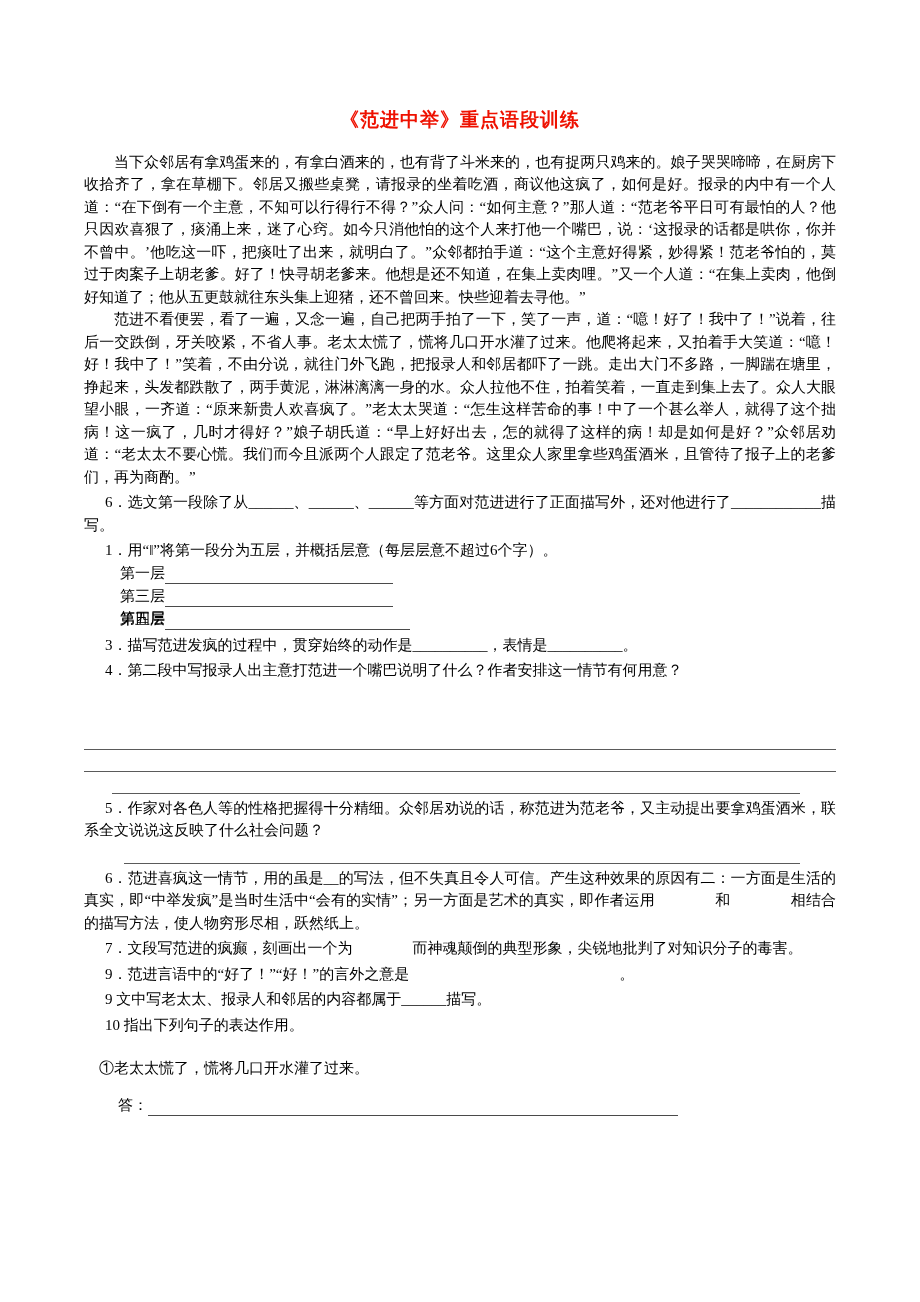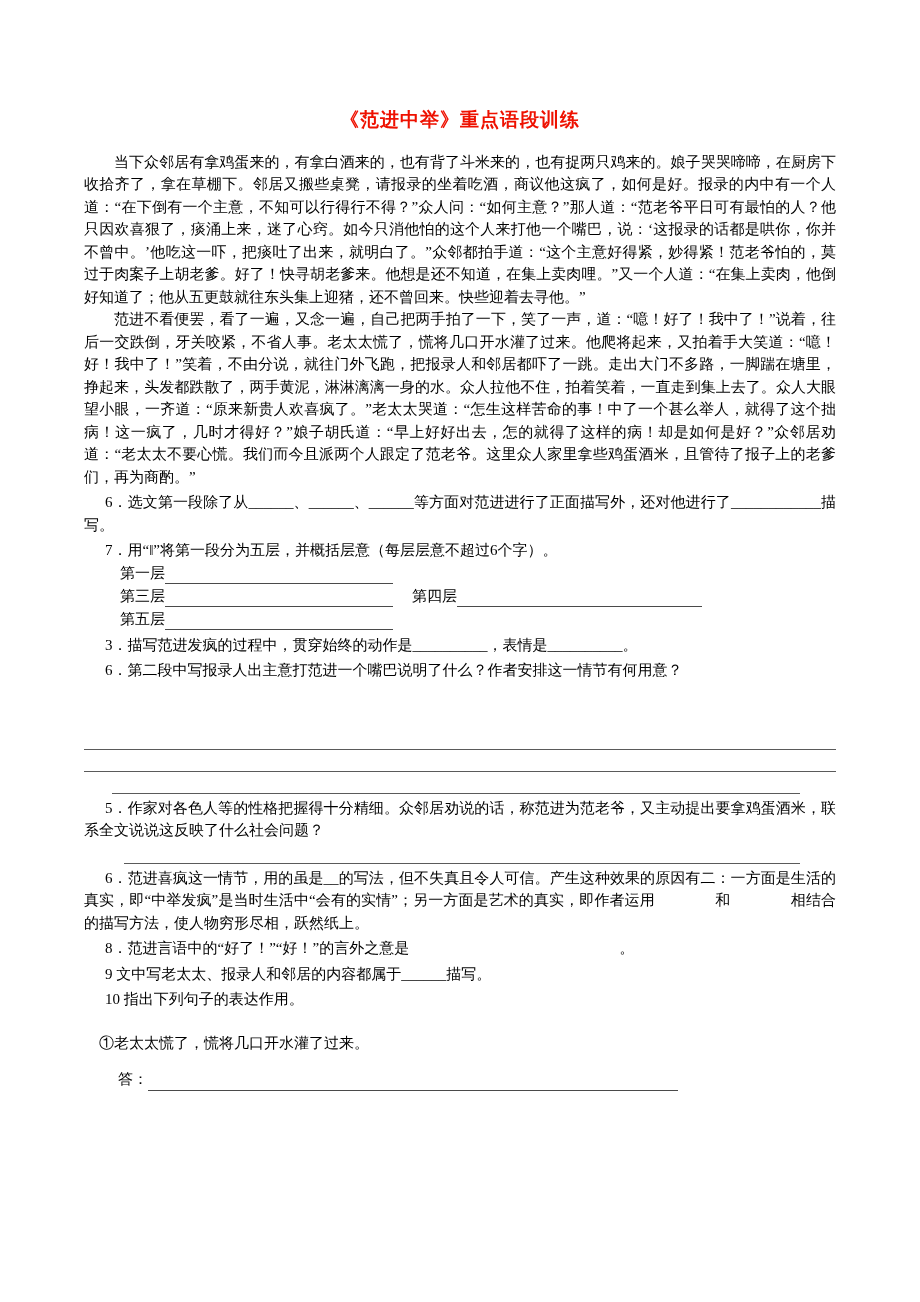--- a/index.html
+++ b/index.html
@@ -28,21 +28,21 @@
   .body-para {
     text-align: justify;
     text-indent: 2em;
   }
   .question {
     text-align: justify;
     text-indent: 1.4em;
     margin-top: 3px;
   }
   .layers { padding-left: 36px; }
-  .layer-row { display: flex; height: 23px; align-items: center; }
+  .layer-row { display: flex; height: 23px; align-items: flex-start; flex-direction: column; }
   .layer-col { display: flex; align-items: flex-end; }
   .layer-col.first { width: 292px; }
   .blank {
     display: inline-block;
     border-bottom: 1px solid #4a4a4a;
     height: 17px;
   }
   .blank.w230 { width: 228px; }
   .blank.w245 { width: 245px; }
   .blank.w530 { width: 530px; }
@@ -67,21 +67,21 @@
 
 <div class="page">
 
   <h1 class="title">《范进中举》重点语段训练</h1>
 
   <p class="body-para">当下众邻居有拿鸡蛋来的，有拿白酒来的，也有背了斗米来的，也有捉两只鸡来的。娘子哭哭啼啼，在厨房下收拾齐了，拿在草棚下。邻居又搬些桌凳，请报录的坐着吃酒，商议他这疯了，如何是好。报录的内中有一个人道：“在下倒有一个主意，不知可以行得行不得？”众人问：“如何主意？”那人道：“范老爷平日可有最怕的人？他只因欢喜狠了，痰涌上来，迷了心窍。如今只消他怕的这个人来打他一个嘴巴，说：‘这报录的话都是哄你，你并不曾中。’他吃这一吓，把痰吐了出来，就明白了。”众邻都拍手道：“这个主意好得紧，妙得紧！范老爷怕的，莫过于肉案子上胡老爹。好了！快寻胡老爹来。他想是还不知道，在集上卖肉哩。”又一个人道：“在集上卖肉，他倒好知道了；他从五更鼓就往东头集上迎猪，还不曾回来。快些迎着去寻他。”</p>
   <p class="body-para">范进不看便罢，看了一遍，又念一遍，自己把两手拍了一下，笑了一声，道：“噫！好了！我中了！”说着，往后一交跌倒，牙关咬紧，不省人事。老太太慌了，慌将几口开水灌了过来。他爬将起来，又拍着手大笑道：“噫！好！我中了！”笑着，不由分说，就往门外飞跑，把报录人和邻居都吓了一跳。走出大门不多路，一脚踹在塘里，挣起来，头发都跌散了，两手黄泥，淋淋漓漓一身的水。众人拉他不住，拍着笑着，一直走到集上去了。众人大眼望小眼，一齐道：“原来新贵人欢喜疯了。”老太太哭道：“怎生这样苦命的事！中了一个甚么举人，就得了这个拙病！这一疯了，几时才得好？”娘子胡氏道：“早上好好出去，怎的就得了这样的病！却是如何是好？”众邻居劝道：“老太太不要心慌。我们而今且派两个人跟定了范老爷。这里众人家里拿些鸡蛋酒米，且管待了报子上的老爹们，再为商酌。”</p>
 
   <p class="question">6．选文第一段除了从______、______、______等方面对范进进行了正面描写外，还对他进行了____________描写。</p>
 
-  <p class="question">7．用“‖”将第一段分为五层，并概括层意（每层层意不超过6个字）。</p>
+  <p class="question">1．用“‖”将第一段分为五层，并概括层意（每层层意不超过6个字）。</p>
 
   <div class="layers">
     <div class="layer-row">
       <span class="layer-col first">
         <span>第一层</span>
         <span class="blank w230"></span>
       </span>
     </div>
     <div class="layer-row">
       <span class="layer-col first">
@@ -96,34 +96,35 @@
     <div class="layer-row">
       <span class="layer-col first">
         <span>第五层</span>
         <span class="blank w230"></span>
       </span>
     </div>
   </div>
 
   <p class="question">3．描写范进发疯的过程中，贯穿始终的动作是__________，表情是__________。</p>
 
-  <p class="question">6．第二段中写报录人出主意打范进一个嘴巴说明了什么？作者安排这一情节有何用意？</p>
+  <p class="question">4．第二段中写报录人出主意打范进一个嘴巴说明了什么？作者安排这一情节有何用意？</p>
 
   <div class="answer-line full space-before"></div>
   <div class="answer-line full"></div>
   <div class="answer-line indent1"></div>
 
   <p class="question">5．作家对各色人等的性格把握得十分精细。众邻居劝说的话，称范进为范老爷，又主动提出要拿鸡蛋酒米，联系全文说说这反映了什么社会问题？</p>
 
   <div class="answer-line indent2"></div>
 
   <p class="question">6．范进喜疯这一情节，用的虽是__的写法，但不失真且令人可信。产生这种效果的原因有二：一方面是生活的真实，即“中举发疯”是当时生活中“会有的实情”；另一方面是艺术的真实，即作者运用　　　　和　　　　相结合的描写方法，使人物穷形尽相，跃然纸上。</p>
 
+  <p class="question">7．文段写范进的疯癫，刻画出一个为　　　　而神魂颠倒的典型形象，尖锐地批判了对知识分子的毒害。</p>
 
-  <p class="question">8．范进言语中的“好了！”“好！”的言外之意是　　　　　　　　　　　　　　。</p>
+  <p class="question">9．范进言语中的“好了！”“好！”的言外之意是　　　　　　　　　　　　　　。</p>
 
   <p class="question">9 文中写老太太、报录人和邻居的内容都属于______描写。</p>
 
   <p class="question">10 指出下列句子的表达作用。</p>
 
   <p class="question sub-item">①老太太慌了，慌将几口开水灌了过来。</p>
 
   <div class="answer-row">
     <span>答：</span>
     <span class="blank w530"></span>

